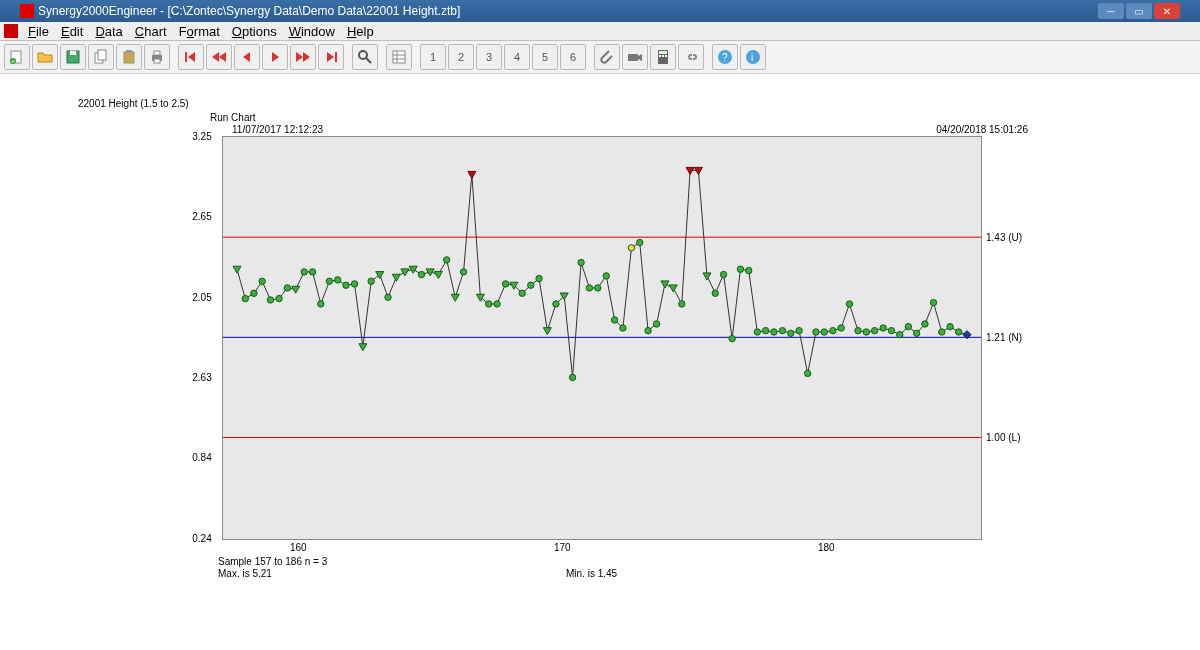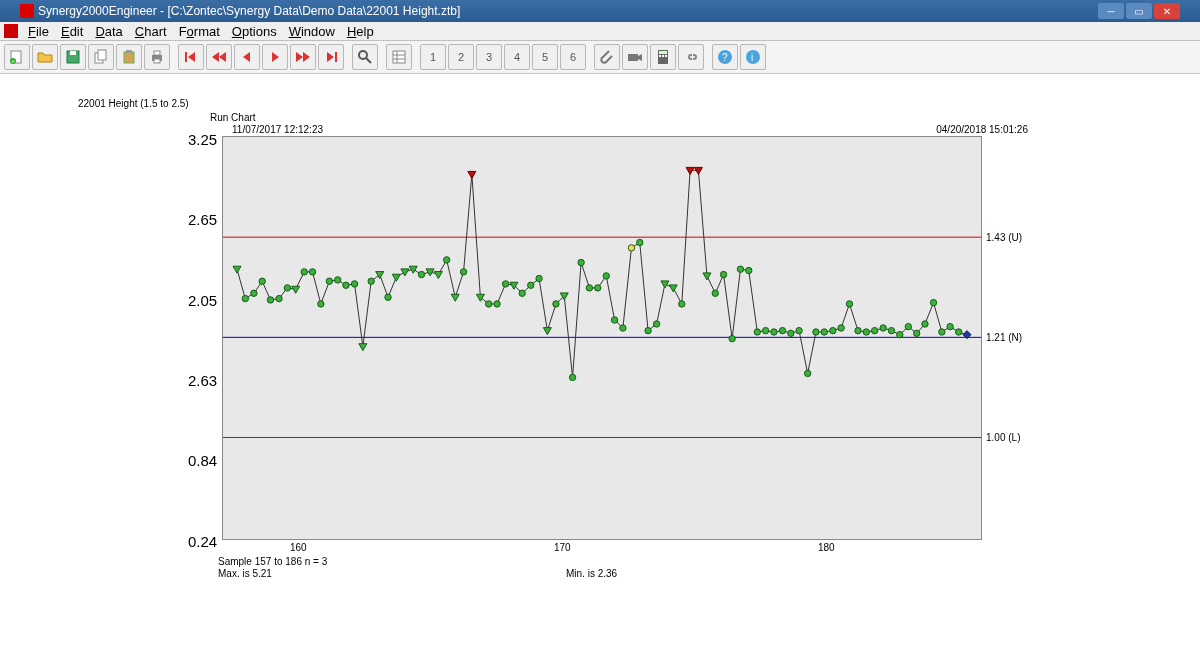--- a/index.html
+++ b/index.html
@@ -14,21 +14,21 @@
   .menubar .micon{width:14px;height:14px;margin-right:4px;display:inline-block;background:#c00}
   .menuitem{padding:1px 6px;cursor:default}
   .menuitem u{text-decoration:underline}
   .toolbar{height:28px;background:#f4f4f4;border-bottom:1px solid #c9c9c9;display:flex;align-items:center;padding:2px 4px;gap:0}
   .tbtn{width:24px;height:24px;border:1px solid #b8b8b8;background:#f0f0f0;margin-right:2px;display:flex;align-items:center;justify-content:center;border-radius:2px}
   .tbtn svg{width:16px;height:16px}
   .tsep{width:6px}
   .canvas{position:relative;width:1200px;height:582px;background:#fff}
   .lbl{position:absolute;font-size:10px;color:#000;white-space:nowrap}
   .plot{position:absolute;background:#e8e8e8;border:1px solid #888}
-  .ytick{position:absolute;font-size:15px;text-align:right;width:28px}
+  .ytick{position:absolute;font-size:10px;text-align:center;width:28px}
   .xtick{position:absolute;font-size:10px;width:24px}
   .rlab{position:absolute;font-size:10px}
 </style>
 </head>
 <body>
 
 <div class="titlebar">
   <span class="icon"></span>
   <span class="title">Synergy2000Engineer - [C:\Zontec\Synergy Data\Demo Data\22001 Height.ztb]</span>
   <div class="winbtns">
@@ -310,14 +310,14 @@
   <div class="xtick" style="top:468px;left:290px">160</div>
   <div class="xtick" style="top:468px;left:554px">170</div>
   <div class="xtick" style="top:468px;left:818px">180</div>
 
   <div class="rlab" style="left:986px;top:158px">1.43 (U)</div>
   <div class="rlab" style="left:986px;top:258px">1.21 (N)</div>
   <div class="rlab" style="left:986px;top:358px">1.00 (L)</div>
 
   <div class="lbl" style="left:218px;top:482px">Sample  157  to  186  n = 3</div>
   <div class="lbl" style="left:218px;top:494px">Max. is 5.21</div>
-  <div class="lbl" style="left:566px;top:494px">Min. is 2.36</div>
+  <div class="lbl" style="left:566px;top:494px">Min. is 1.45</div>
 </div>
 
 </body></html>

